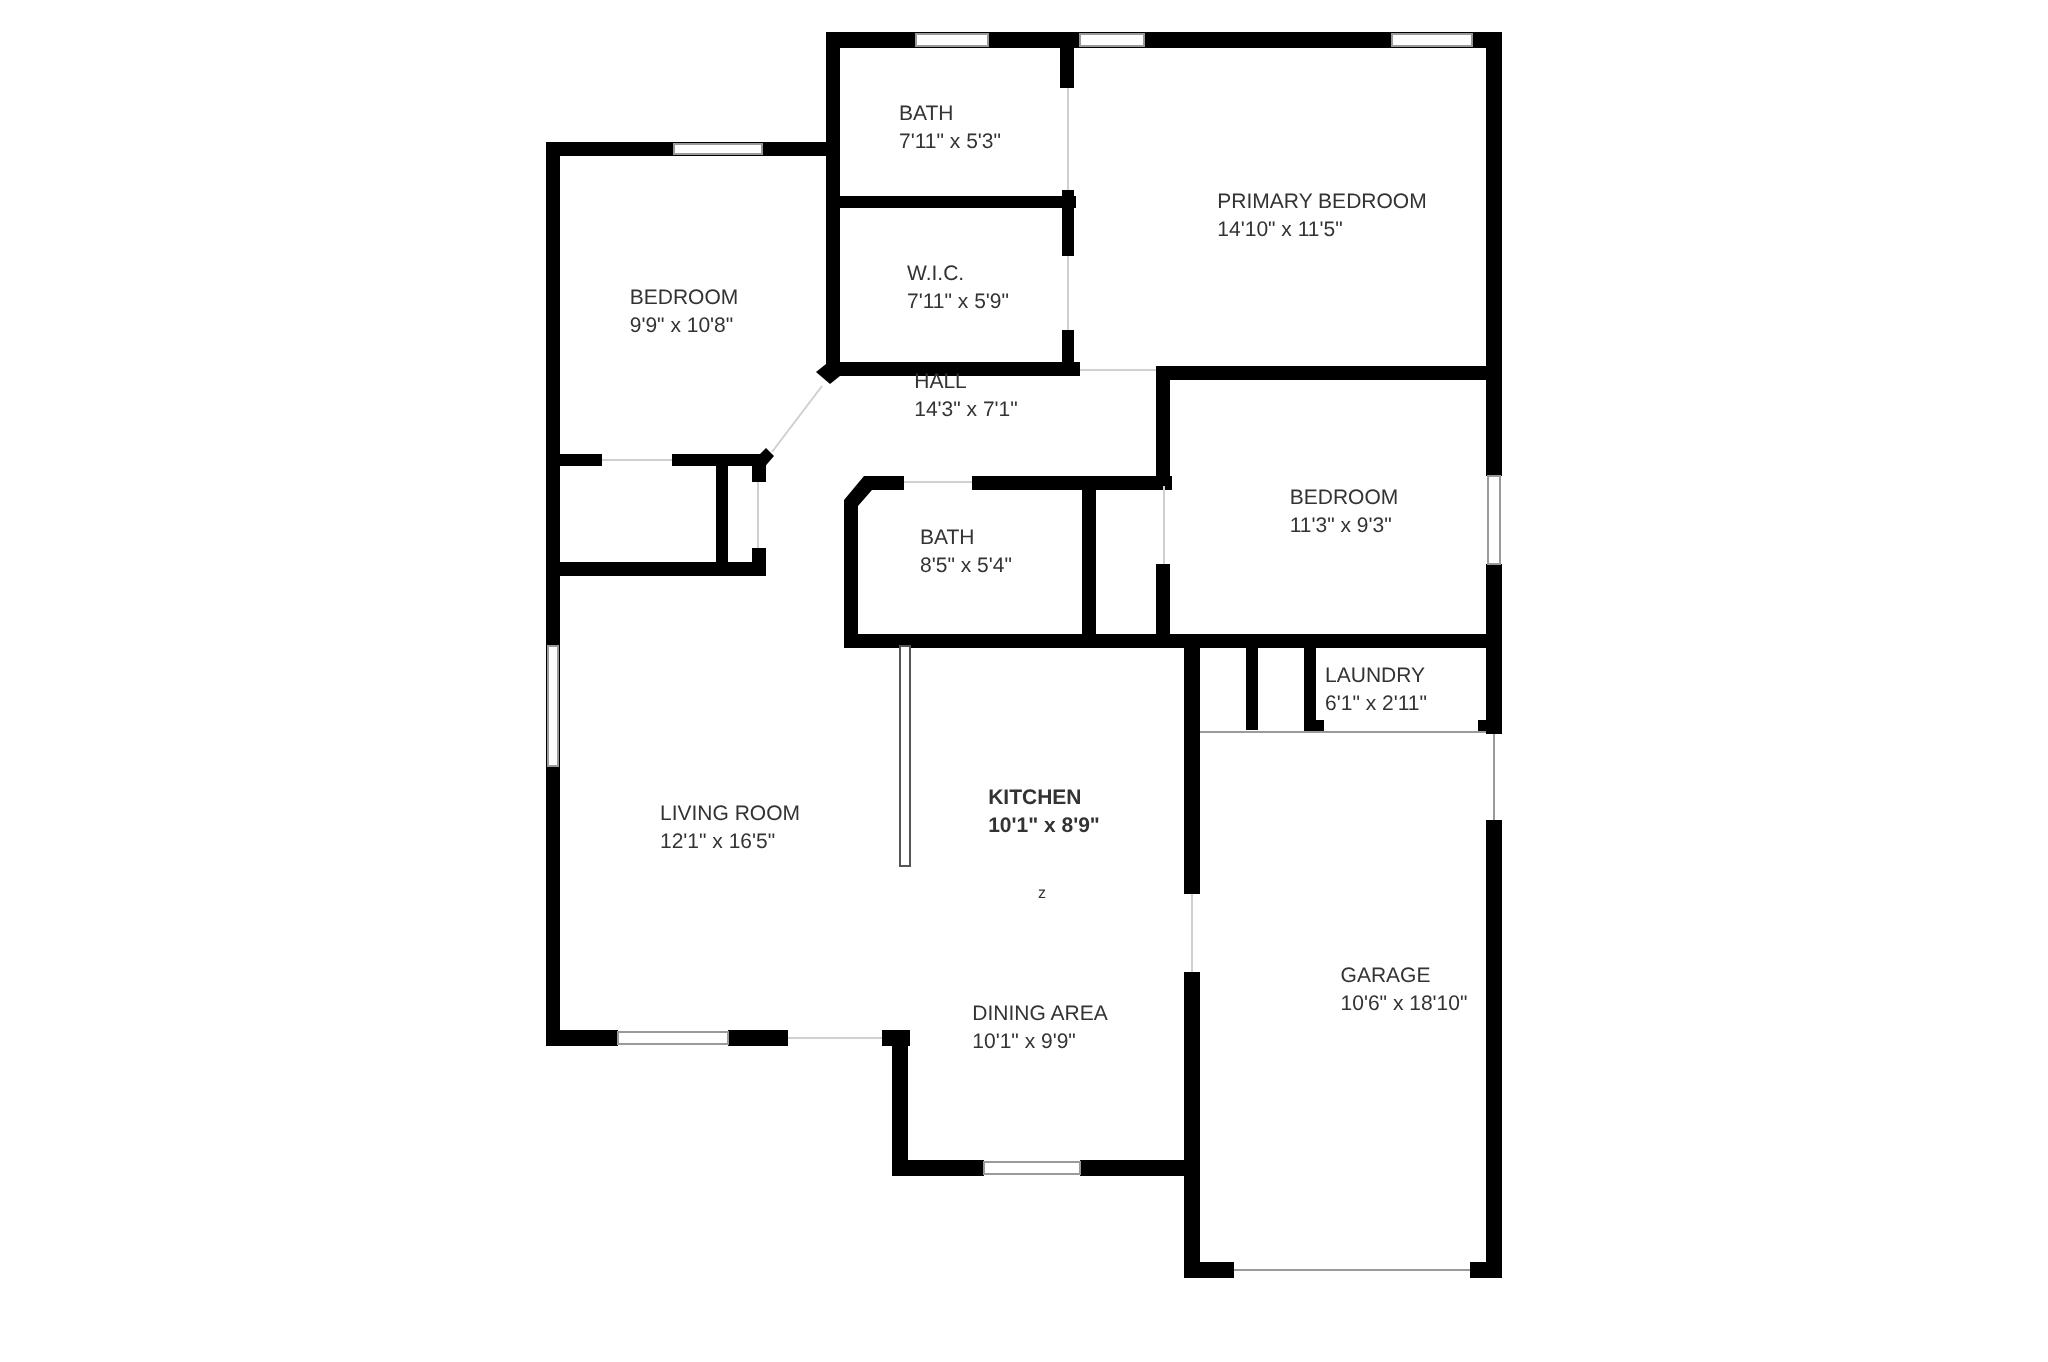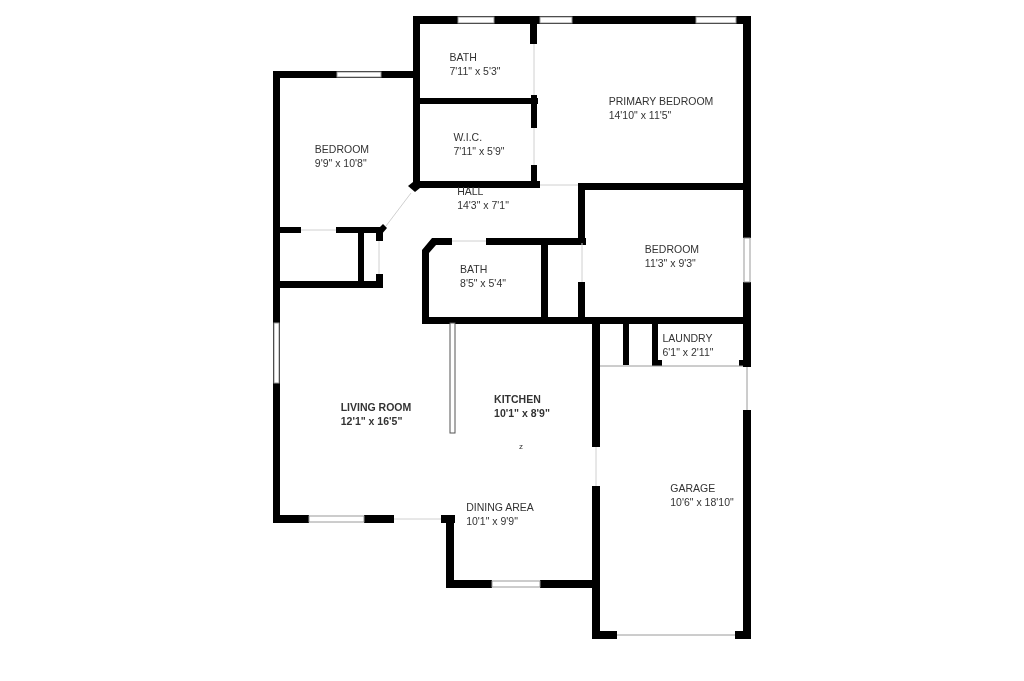--- a/index.html
+++ b/index.html
@@ -143,25 +143,25 @@
   <span>8'5" x 5'4"</span>
 </div>
 <div class="room-label" style="left:676px; top:331px;margin-left:12px;">
   <span>LAUNDRY</span>
   <span>6'1" x 2'11"</span>
 </div>
 <div class="room-label" style="left:522px; top:392px;font-weight:bold;">
   <span>KITCHEN</span>
   <span>10'1" x 8'9"</span>
 </div>
-<div class="room-label" style="left:376px; top:400px;font-weight:bold;">
+<div class="room-label" style="left:365px; top:400px;">
   <span>LIVING ROOM</span>
   <span>12'1" x 16'5"</span>
 </div>
-<div class="room-label" style="left:500px; top:500px;">
+<div class="room-label" style="left:520px; top:500px;">
   <span>DINING AREA</span>
   <span>10'1" x 9'9"</span>
 </div>
 <div class="room-label" style="left:702px; top:481px;">
   <span>GARAGE</span>
   <span>10'6" x 18'10"</span>
 </div>
 
 <div class="room-label" style="left:521px; top:440px; font-size:8px;">z</div>
 

